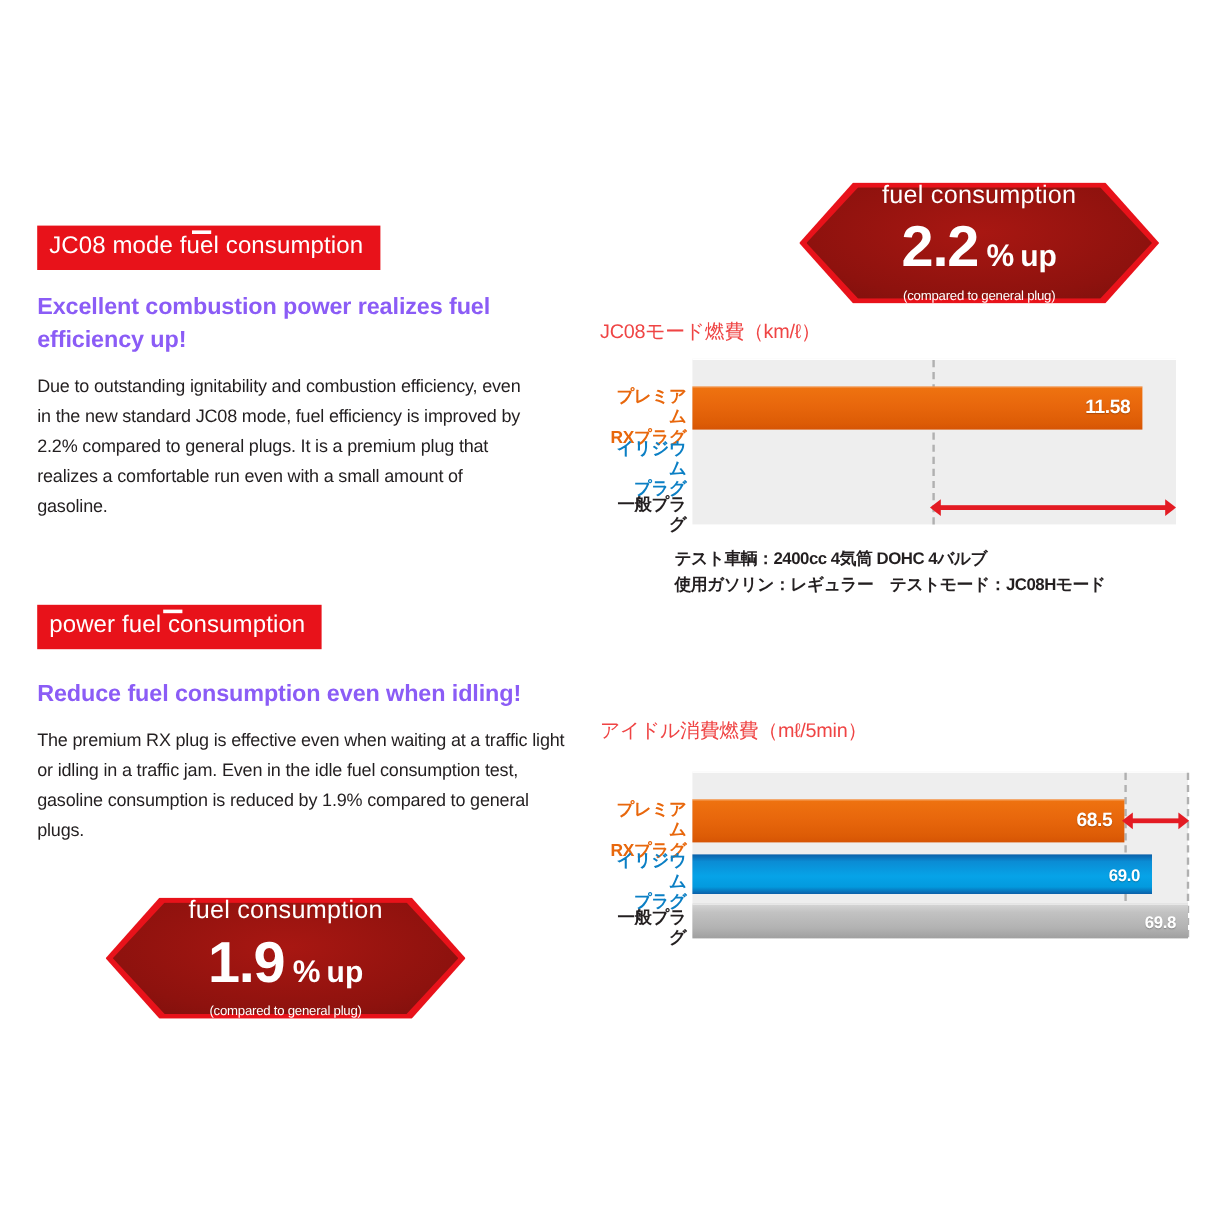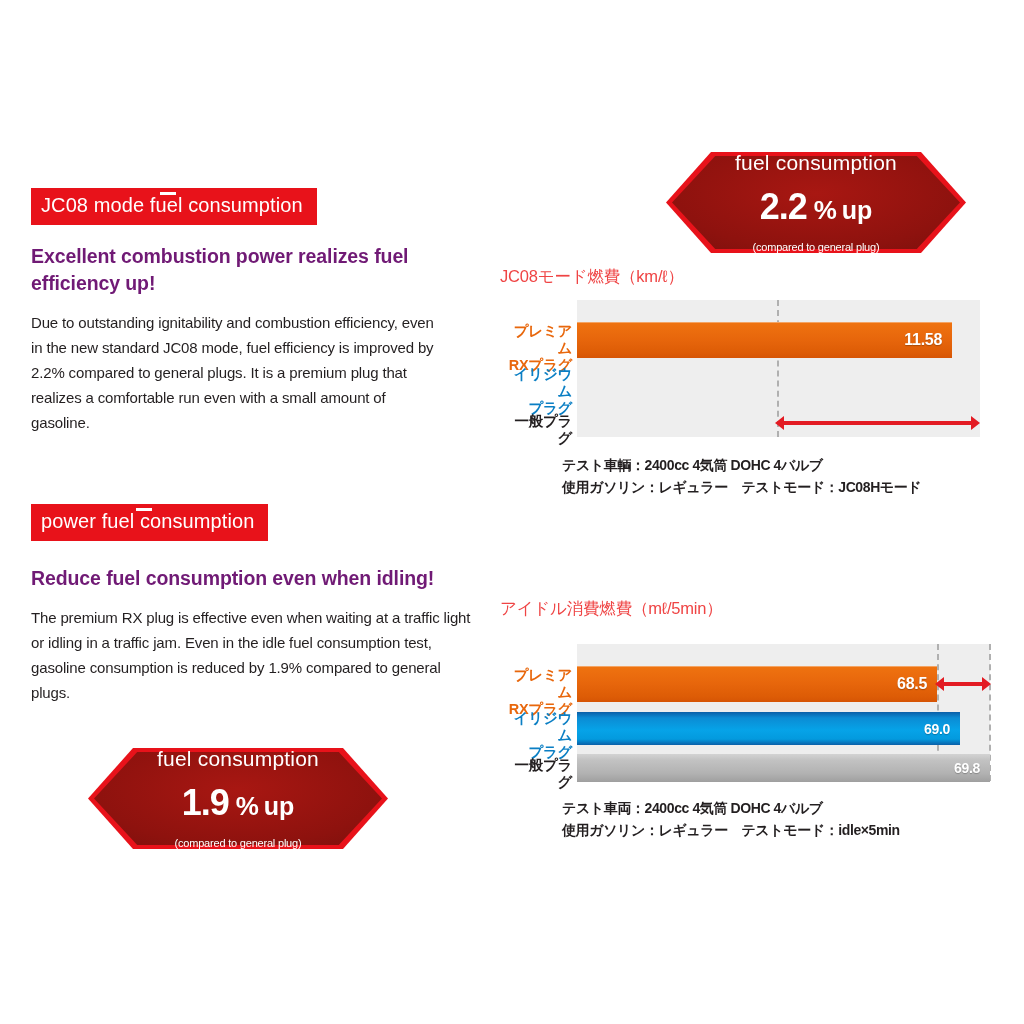--- a/index.html
+++ b/index.html
@@ -38,21 +38,21 @@
     margin-right: 7px;
     flex: none;
   }
   .tag-label { line-height: 1; }
 
   .lede {
     position: absolute;
     font-size: 19.5px;
     font-weight: bold;
     line-height: 1.4;
-    color: #701a75;
+    color: #8b5cf6;
     letter-spacing: -0.1px;
   }
   .bodytext {
     position: absolute;
     font-size: 15px;
     line-height: 1.67;
     color: #231f20;
     letter-spacing: -0.15px;
   }
 
@@ -77,21 +77,21 @@
     inset: 0;
     display: flex;
     flex-direction: column;
     align-items: center;
     justify-content: space-between;
     color: #ffffff;
     text-align: center;
   }
   .hex-top { font-size: 21px; line-height: 1.05; letter-spacing: .2px; }
   .hex-mid { display: flex; align-items: baseline; line-height: 1; margin-top: 1px; }
-  .hex-num { font-size: 36px; font-weight: bold; letter-spacing: -1px; }
+  .hex-num { font-size: 48px; font-weight: bold; letter-spacing: -1px; }
   .hex-pct { font-size: 26px; font-weight: bold; margin-left: 7px; }
   .hex-up  { font-size: 25px; font-weight: bold; margin-left: 5px; }
   .hex-note { font-size: 11px; margin-top: 3px; letter-spacing: -0.2px; }
 
   
   .chart { position: absolute; }
   .chart-title {
     position: absolute;
     top: 0; left: 0;
     font-size: 16.5px;
@@ -285,15 +285,13 @@
       <span class="head right"></span>
     </div>
   </div>
 
   <div class="rowlabel" style="left:0px; top:69px; width:72px; color:#e8670c;">プレミアム
 RXプラグ</div>
   <div class="rowlabel" style="left:0px; top:112px; width:72px; color:#0b7fc4;">イリジウム
 プラグ</div>
   <div class="rowlabel" style="left:0px; top:159px; width:72px; color:#231f20;">一般プラグ</div>
 
-  <div class="chart-note" style="left:62px; top:200px; width:430px;">テスト車両：2400cc 4気筒 DOHC 4バルブ
-使用ガソリン：レギュラー　テストモード：idle×5min</div>
 </div>
 
 </body></html>

